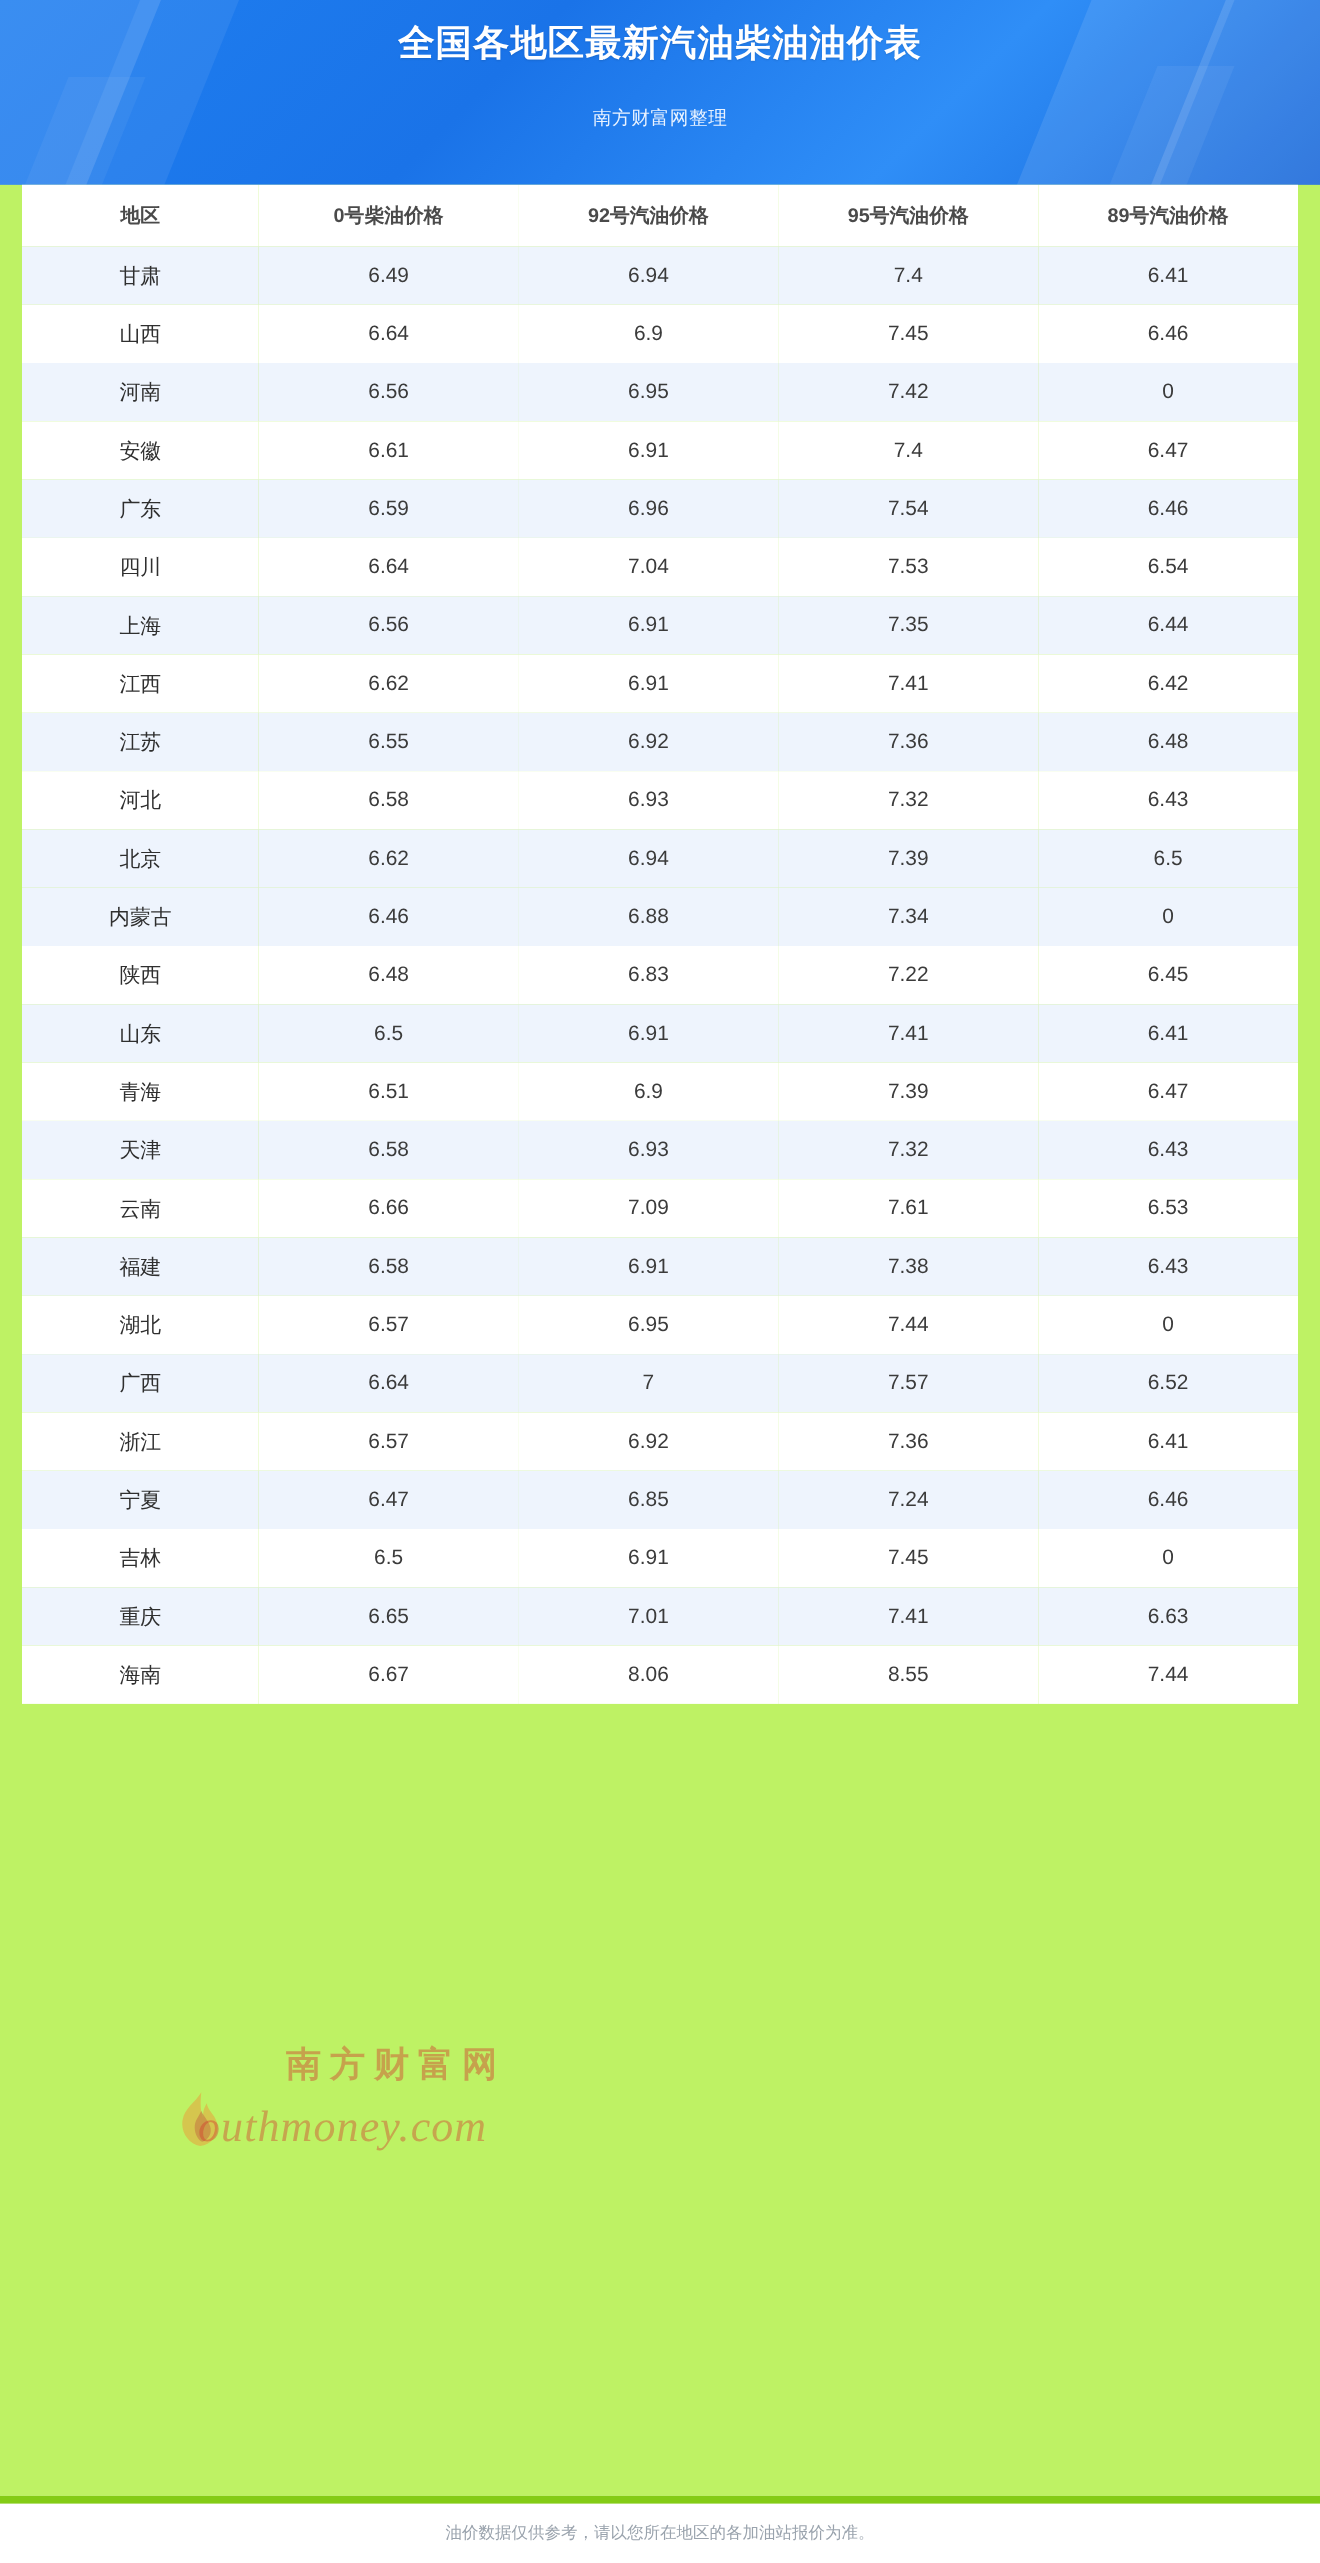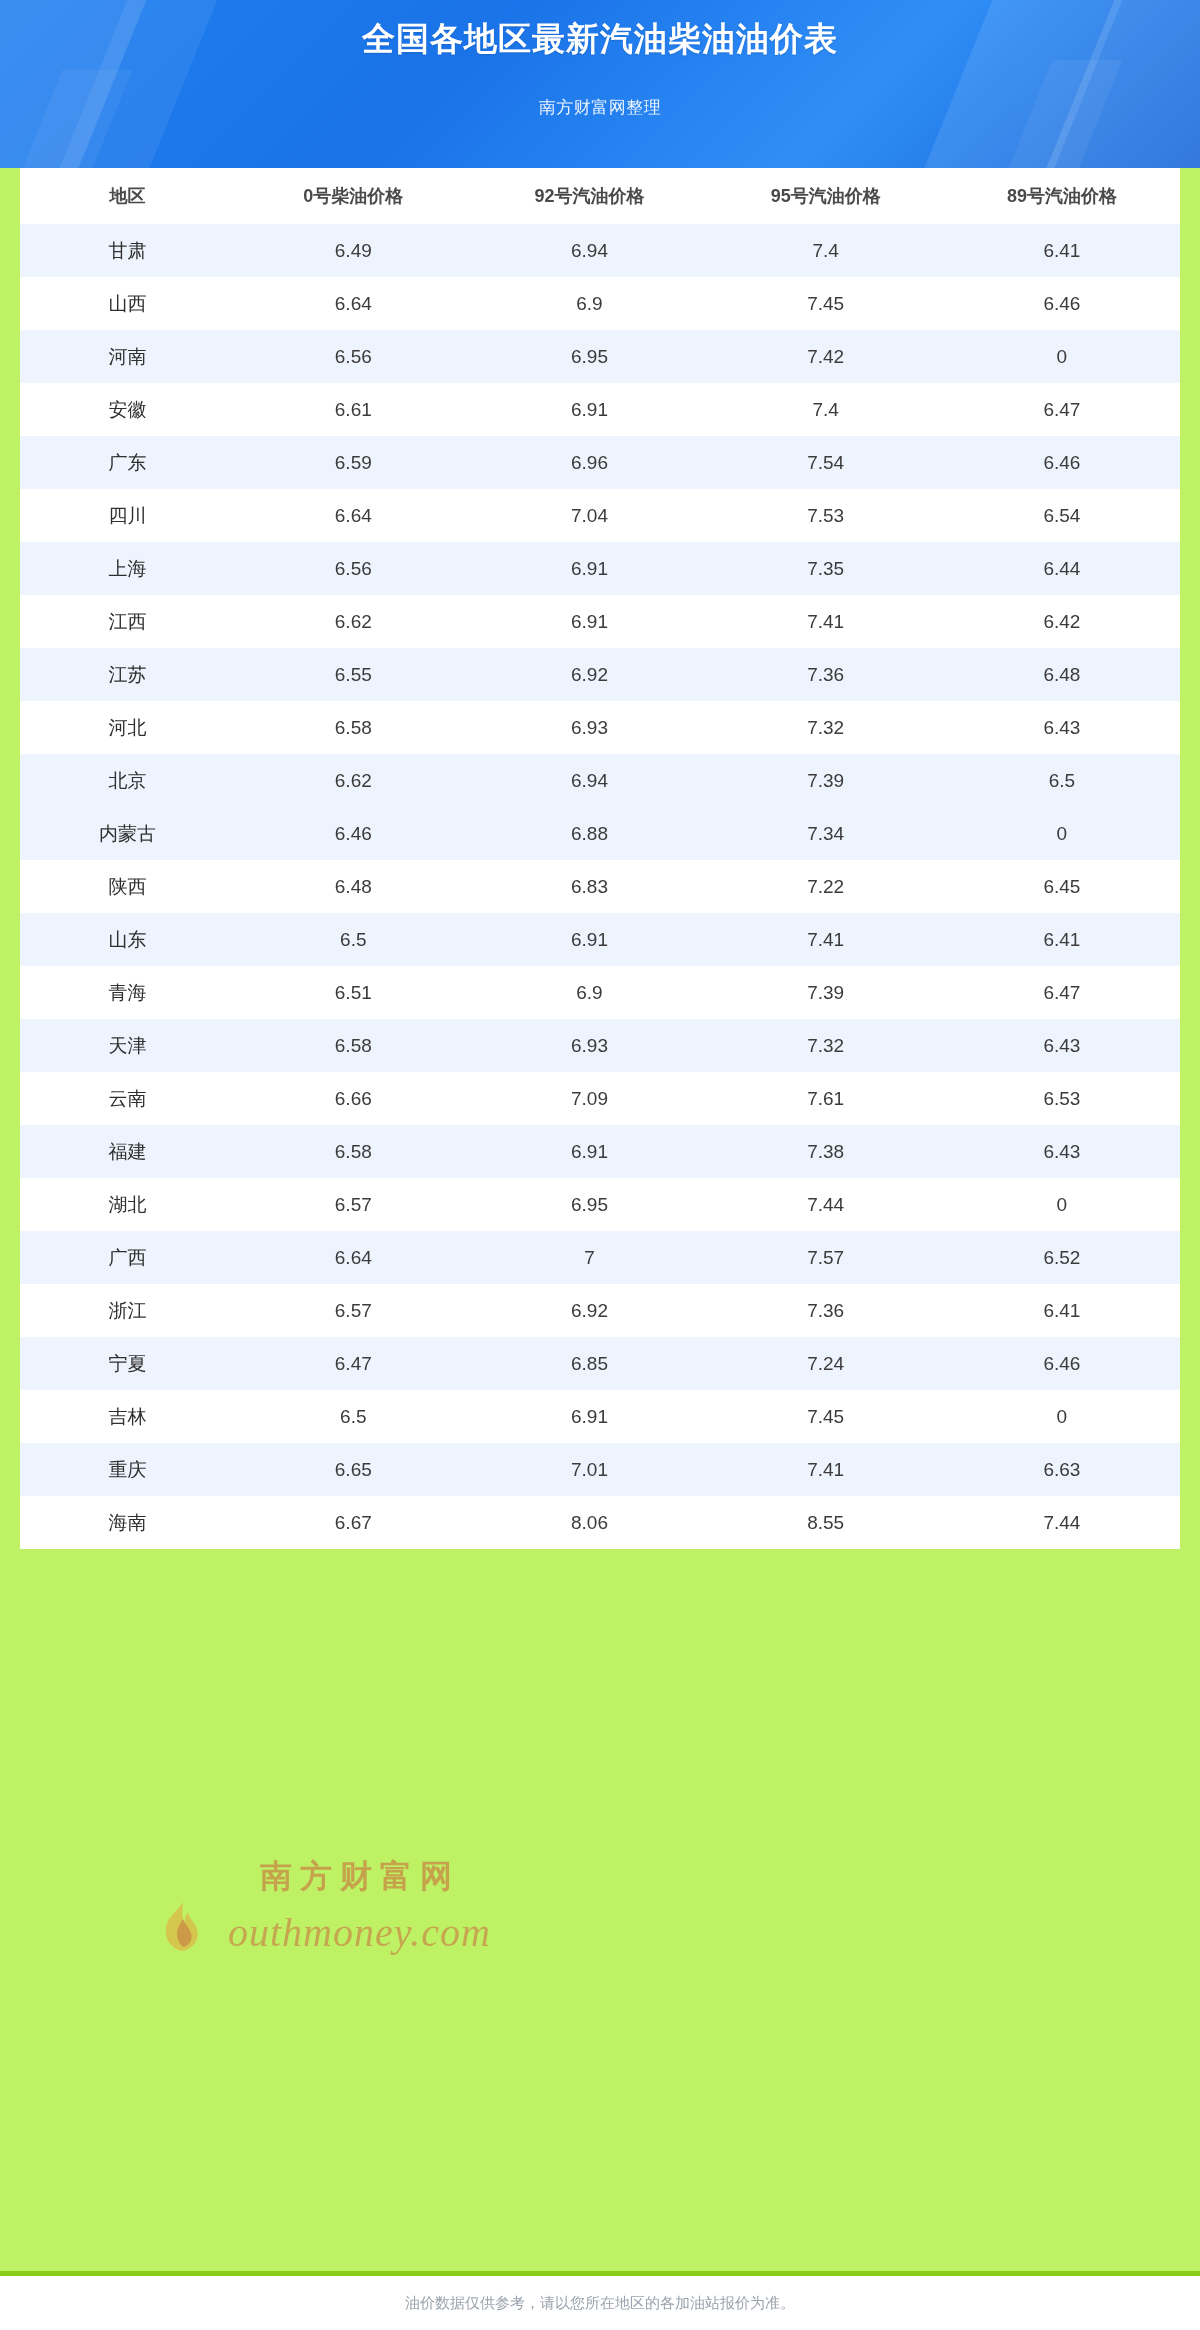--- a/index.html
+++ b/index.html
@@ -132,21 +132,20 @@
   }
   .wm-en {
     position: absolute;
     left: 30px;
     top: 56px;
     font-size: 40px;
     font-style: italic;
     color: rgba(209, 53, 44, 0.40);
     font-family: "Liberation Serif", serif;
     letter-spacing: 1px;
-    margin-left: 48px;
   }
   .wm-flame {
     position: absolute;
     left: 8px;
     top: 48px;
     width: 46px;
     height: 52px;
     opacity: 0.55;
   }
 
@@ -155,21 +154,21 @@
     position: absolute;
     left: 0;
     right: 0;
     bottom: 0;
     height: 54px;
     line-height: 54px;
     text-align: center;
     font-size: 15px;
     color: #9aa3ad;
     background: #ffffff;
-    border-top: 5px solid #84cc16;
+    border-top: 7px solid #84cc16;
   }
 </style>
 </head>
 <body>
 
 <div class="page">
 
   <div class="banner">
     <div class="facet f1"></div>
     <div class="facet f2"></div>

